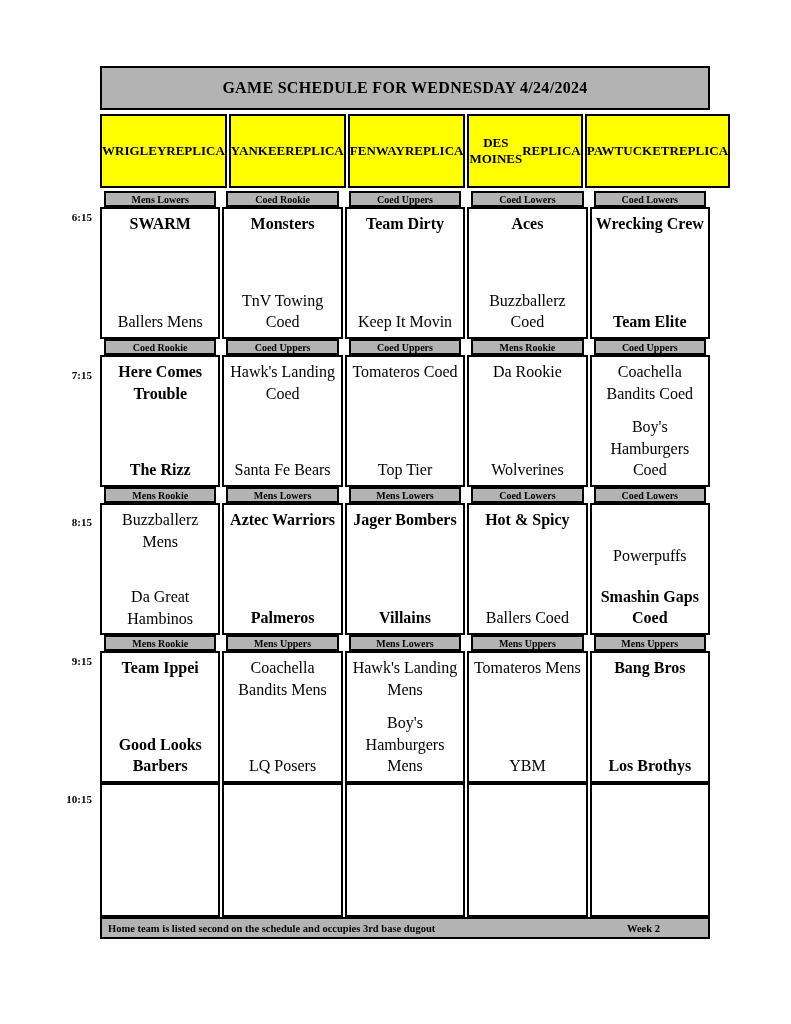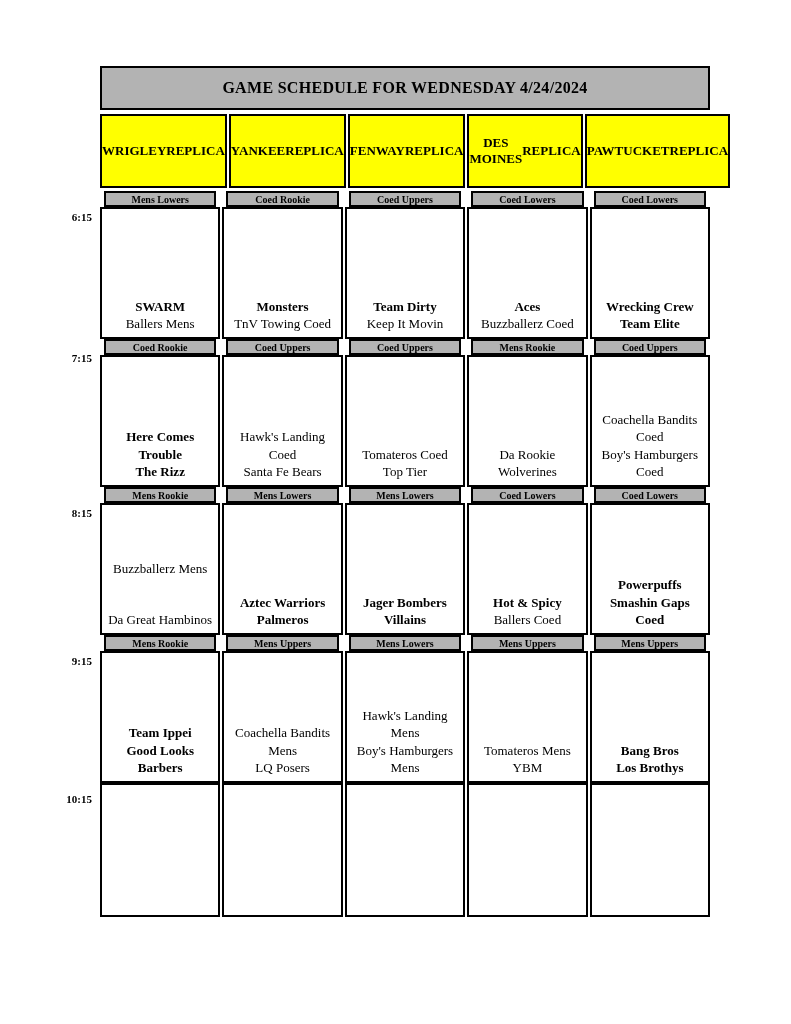--- a/index.html
+++ b/index.html
@@ -43,23 +43,23 @@
     margin: 0 4px;
     display: flex; align-items: center; justify-content: center;
     font-weight: bold; font-size: 10px;
     white-space: nowrap;
   }
 
   .game-cell {
     background: #ffffff;
     border: 2px solid #000;
     height: 132px;
-    display: flex; flex-direction: column; align-items: center; justify-content: flex-end;
+    display: flex; flex-direction: column; align-items: center; justify-content: space-between;
     text-align: center;
-    font-size: 13px;
+    font-size: 16px;
     padding: 4px 3px;
     line-height: 1.35;
   }
   .empty-row .game-cell { height: 134px; }
 
   .footer-bar {
     background: #b3b3b3;
     border: 2px solid #000;
     height: 22px;
     display: flex; align-items: center; justify-content: space-between;
@@ -69,22 +69,22 @@
 
   .time {
     position: absolute;
     left: -48px;
     width: 40px;
     text-align: right;
     font-weight: bold;
     font-size: 11px;
   }
   .t0 { top: 145px; }
-  .t1 { top: 286px; }
-  .t2 { top: 441px; }
+  .t1 { top: 303px; }
+  .t2 { top: 450px; }
   .t3 { top: 589px; }
   .t4 { top: 727px; }
 </style>
 </head>
 <body>
 
 <div class="page">
   <div class="schedule">
 
     <div class="time t0">6:15</div>
@@ -196,21 +196,21 @@
       </div>
       <div class="game-cell">
         <div class="team" style="font-weight: bold;">Jager Bombers</div>
         <div class="team" style="font-weight: bold;">Villains</div>
       </div>
       <div class="game-cell">
         <div class="team" style="font-weight: bold;">Hot &amp; Spicy</div>
         <div class="team">Ballers Coed</div>
       </div>
       <div class="game-cell">
-        <div class="team" style="font-weight: bold;">Powerpuffs</div>
+        <div class="team" style="font-weight: normal; margin-top: 36px;">Powerpuffs</div>
         <div class="team" style="font-weight: bold;">Smashin Gaps Coed</div>
       </div>
     </div>
 
     <div class="grid-row division-row">
       <div class="division-cell">Mens Rookie</div>
       <div class="division-cell">Mens Uppers</div>
       <div class="division-cell">Mens Lowers</div>
       <div class="division-cell">Mens Uppers</div>
       <div class="division-cell">Mens Uppers</div>
@@ -239,15 +239,19 @@
     </div>
 
     <div class="grid-row games-row empty-row">
       <div class="game-cell"></div>
       <div class="game-cell"></div>
       <div class="game-cell"></div>
       <div class="game-cell"></div>
       <div class="game-cell"></div>
     </div>
 
+    <div class="footer-bar">
+      <span>Home team is listed second on the schedule and occupies 3rd base dugout</span>
+      <span>Week 2</span>
+    </div>
 
   </div>
 </div>
 
 </body></html>

